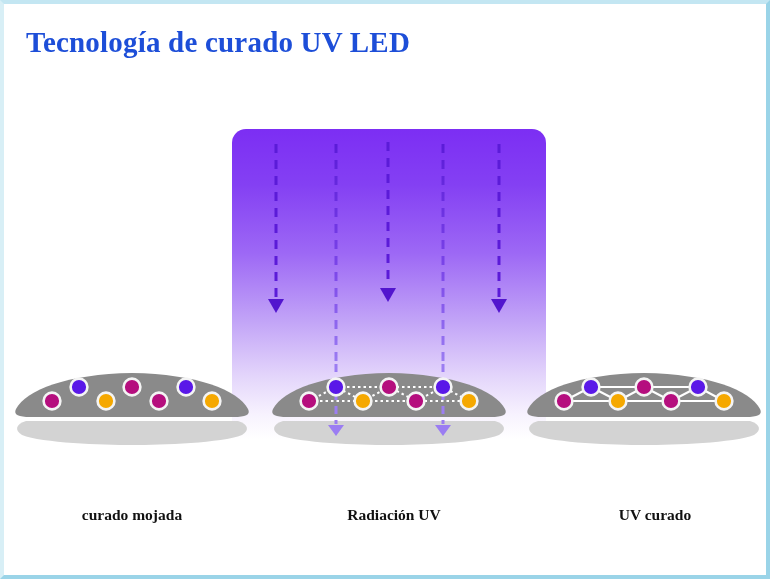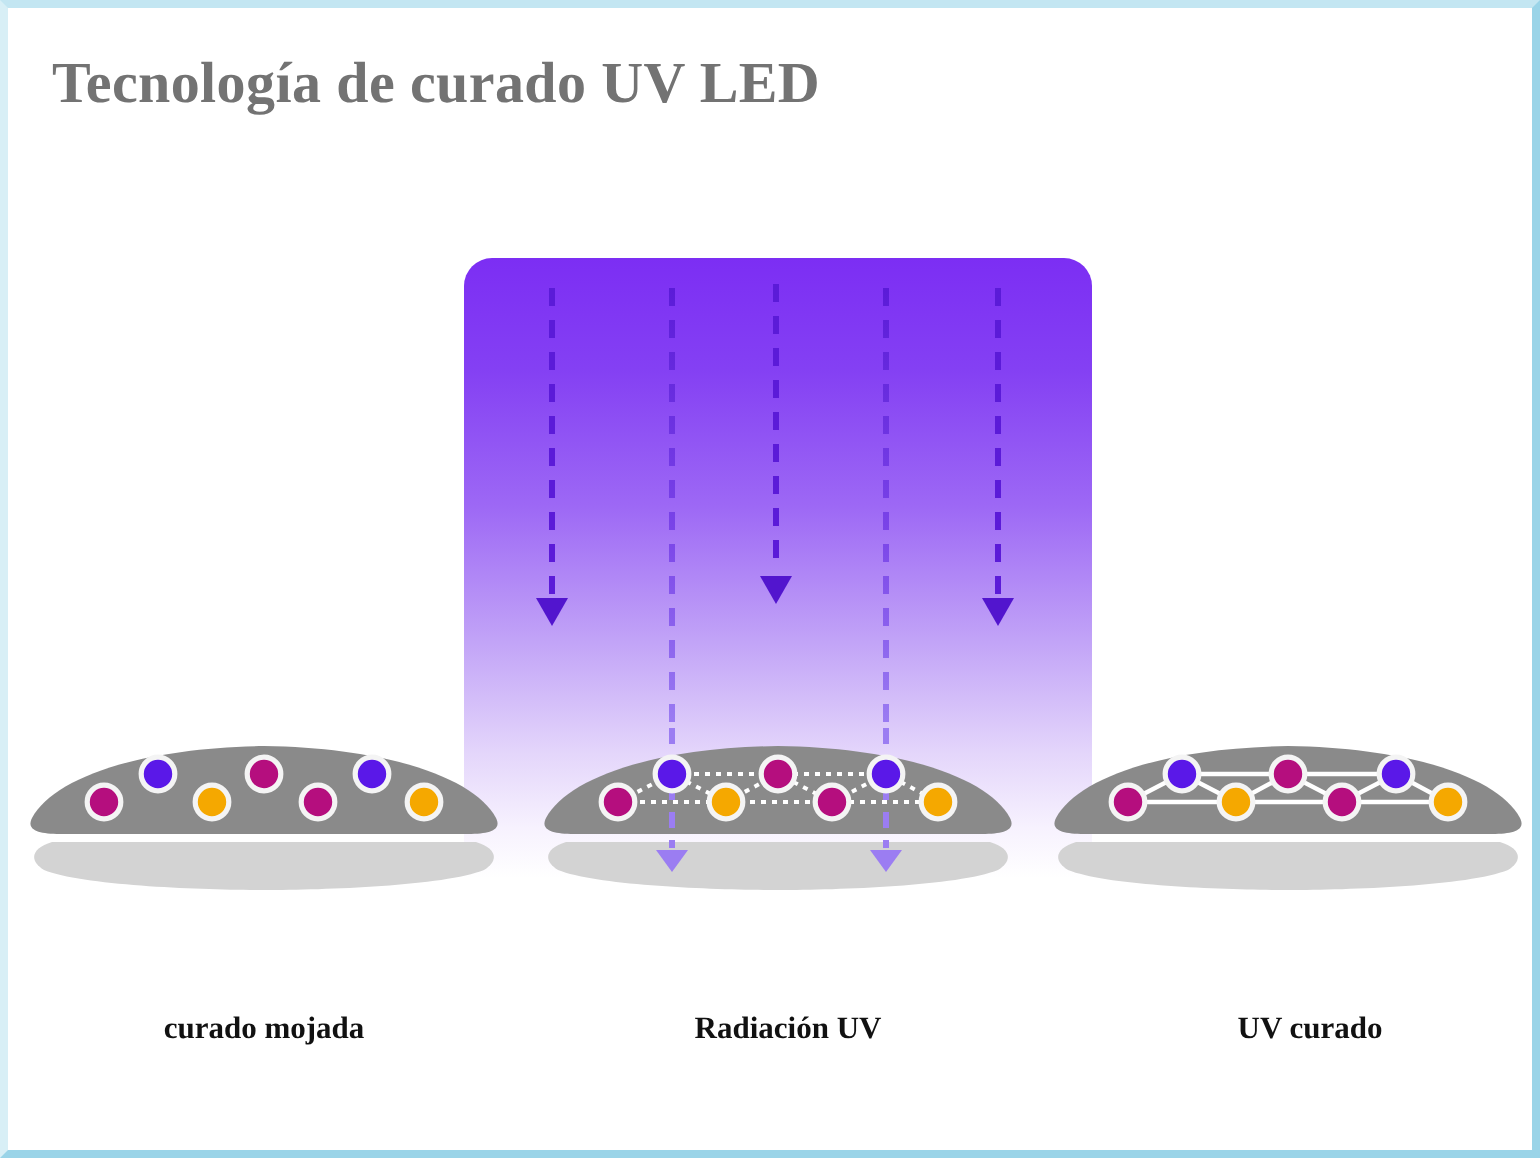--- a/index.html
+++ b/index.html
@@ -11,21 +11,21 @@
     border-left:4px solid #d8eff6;
     border-right:4px solid #9ad4e8;
     border-bottom:4px solid #9ad4e8;
     position:relative;
     overflow:hidden;
     font-family:"Liberation Serif","DejaVu Serif",serif;
   }
   .stage{position:absolute;inset:0;}
   .title{
     position:absolute;left:22px;top:22px;
-    font-size:29px;font-weight:bold;color:#737373;
+    font-size:29px;font-weight:bold;color:#1d4ed8;
     letter-spacing:.2px;white-space:nowrap;
   }
   .lamp{
     position:absolute;left:228px;top:125px;width:314px;height:310px;
     border-radius:14px 14px 0 0;
     background:linear-gradient(180deg,
       #7c2ef3 0%, #8440f3 18%, #9d68f5 40%,
       #c2a4f7 62%, #e4d6fb 80%, #f7f2fe 92%,
       rgba(255,255,255,0) 100%);
     z-index:1;

